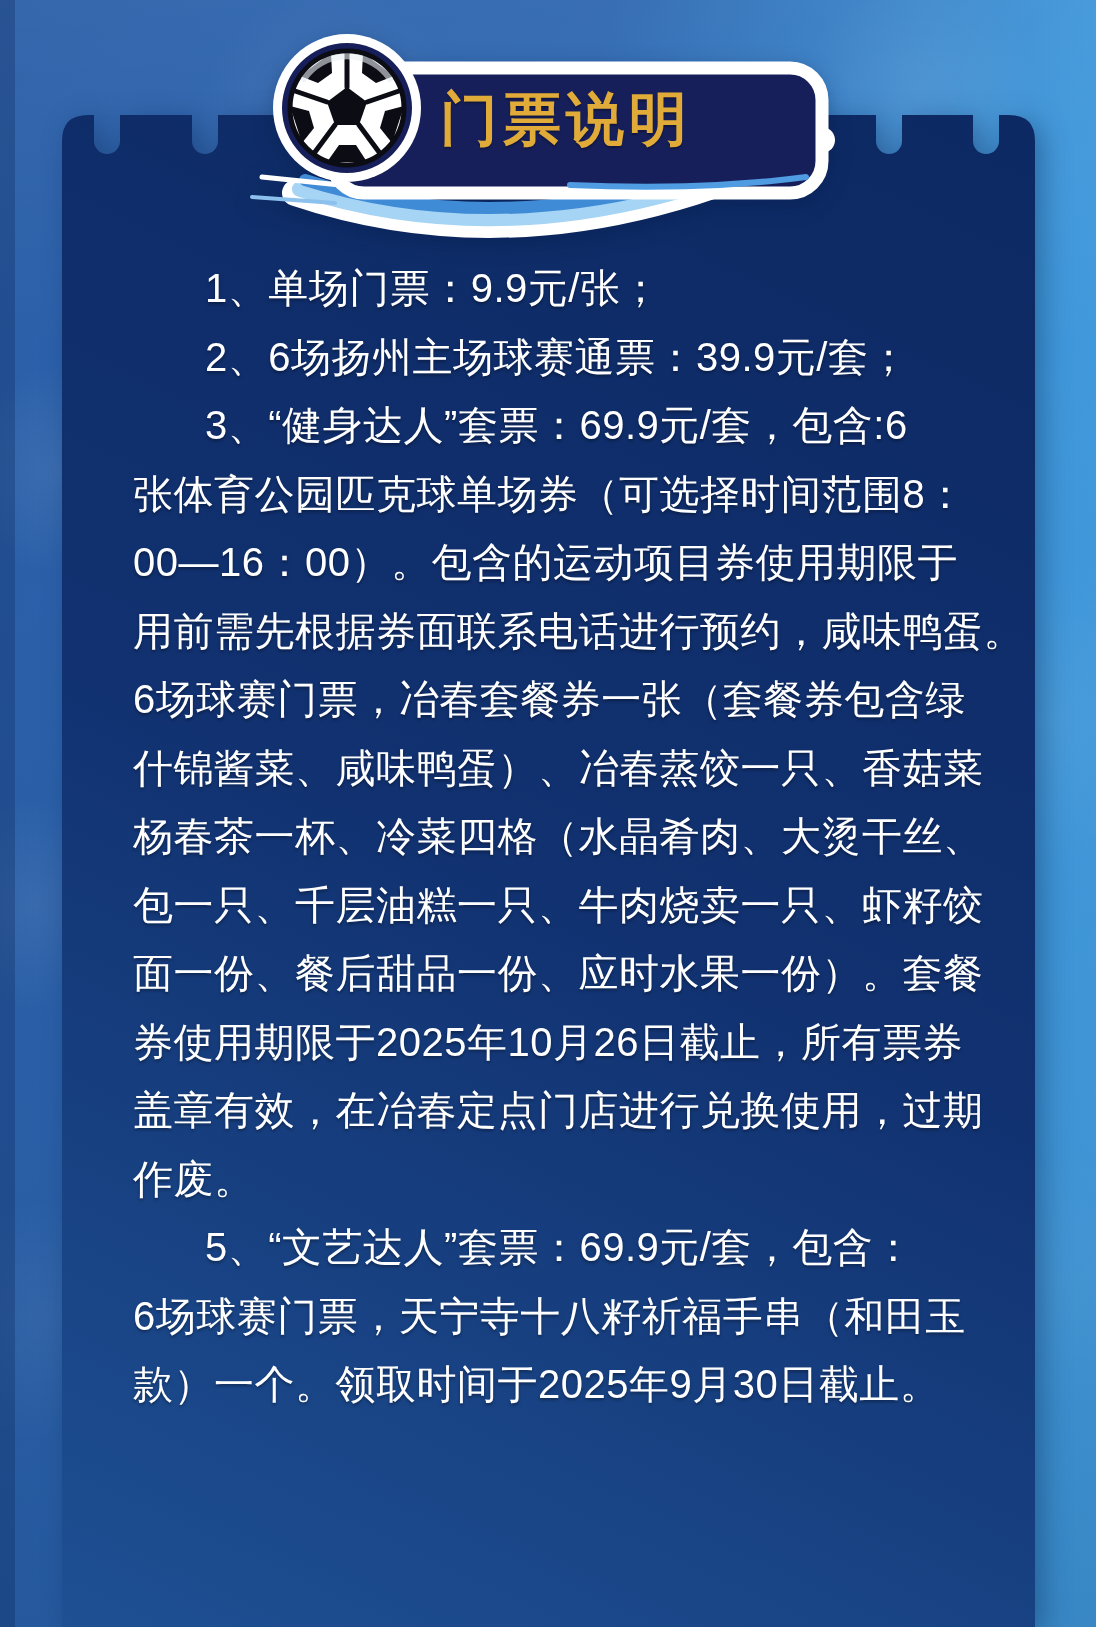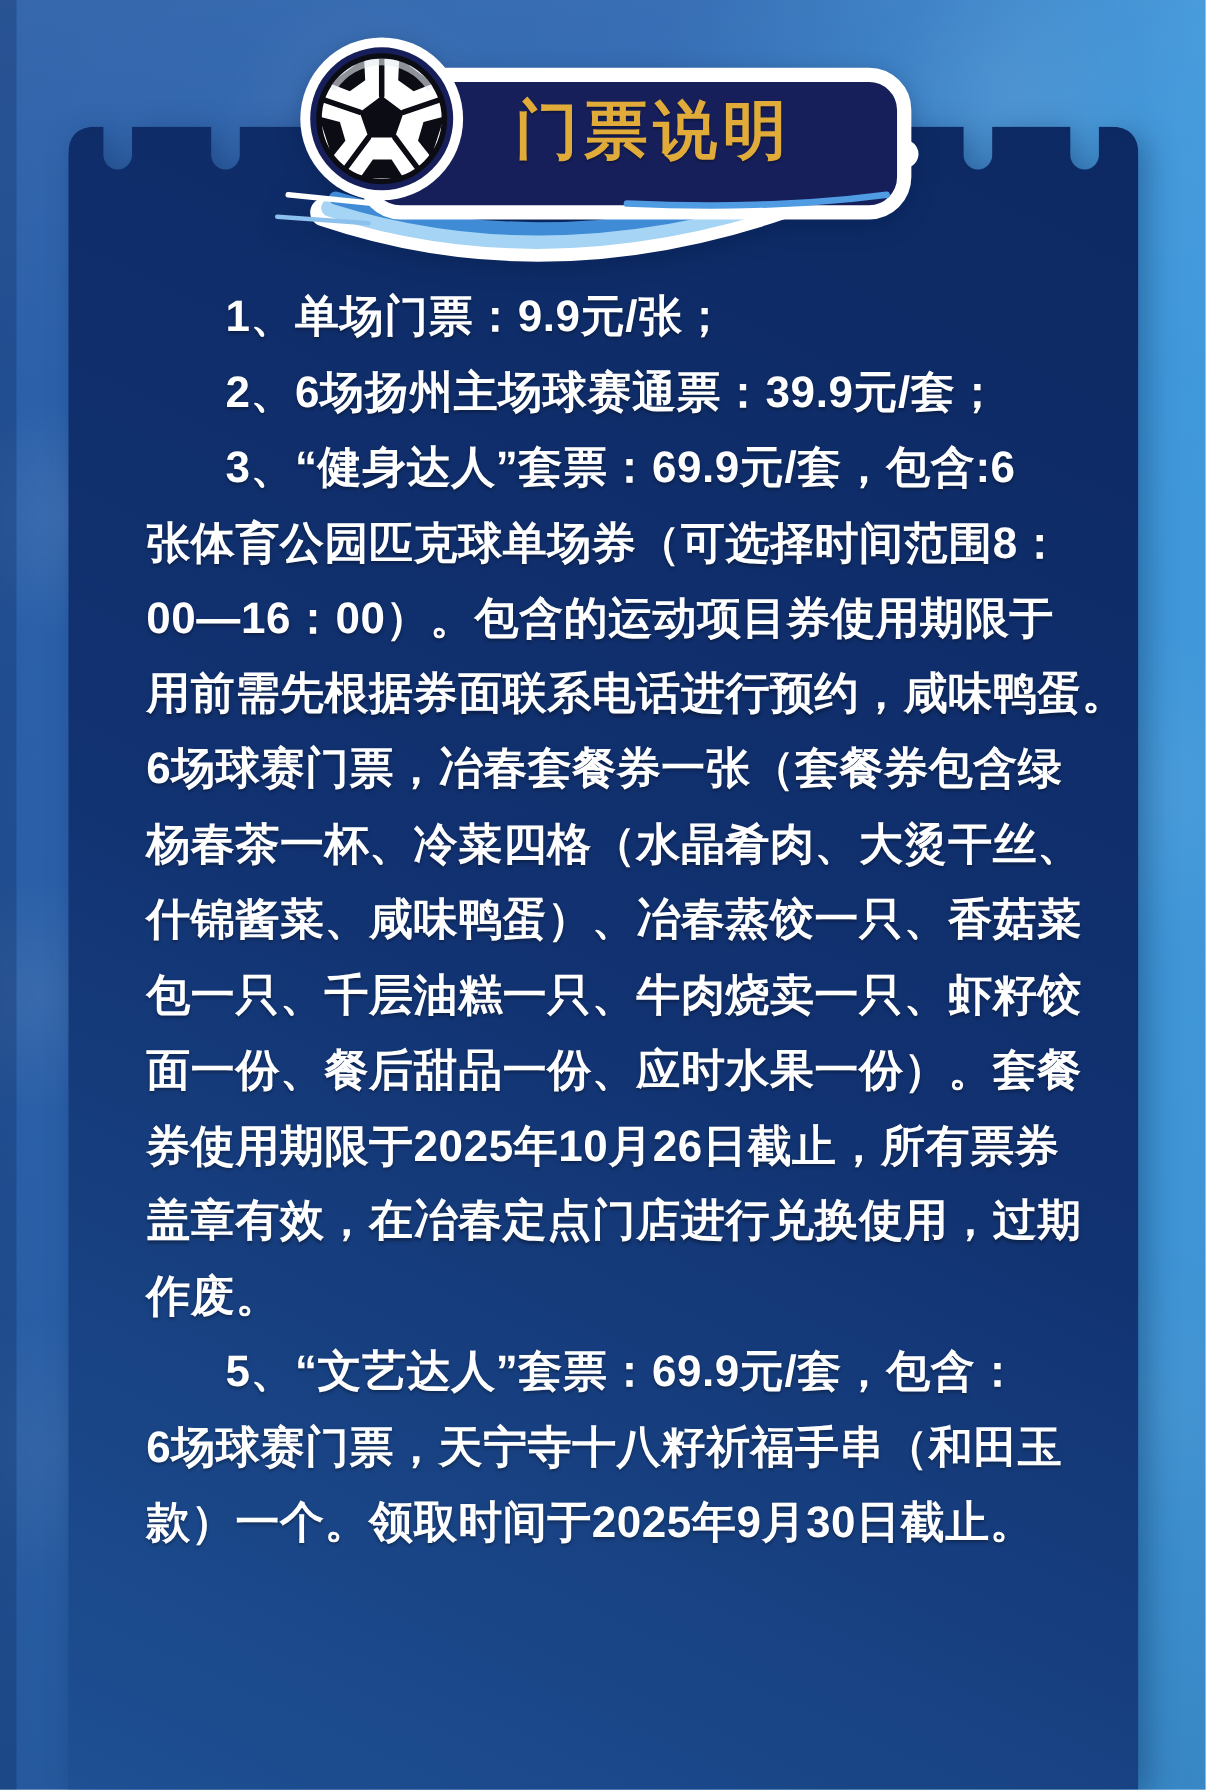--- a/index.html
+++ b/index.html
@@ -32,26 +32,26 @@
   .panel-shadow{position:absolute;left:62px;top:115px;filter:drop-shadow(8px 6px 14px rgba(0,25,70,.35));}
   .panel{
     width:973px;height:1512px;
     background:linear-gradient(205deg, var(--panel_top) 0%, #113170 50%, var(--panel_bottom) 100%);
     clip-path:path('M 0 26 Q 0 0 26 0 L 32 0 L 32 26 A 13 13 0 0 0 58 26 L 58 0 L 130 0 L 130 26 A 13 13 0 0 0 156 26 L 156 0 L 228 0 L 228 26 A 13 13 0 0 0 254 26 L 254 0 L 325 0 L 325 26 A 13 13 0 0 0 351 26 L 351 0 L 423 0 L 423 26 A 13 13 0 0 0 449 26 L 449 0 L 521 0 L 521 26 A 13 13 0 0 0 547 26 L 547 0 L 618 0 L 618 26 A 13 13 0 0 0 644 26 L 644 0 L 716 0 L 716 26 A 13 13 0 0 0 742 26 L 742 0 L 814 0 L 814 26 A 13 13 0 0 0 840 26 L 840 0 L 911 0 L 911 26 A 13 13 0 0 0 937 26 L 937 0 L 947 0 Q 973 0 973 26 L 973 1512 L 0 1512 Z');
   }
   .banner{position:absolute;left:240px;top:25px;width:610px;height:255px;filter:drop-shadow(0 6px 10px rgba(0,20,60,.30));}
   .banner svg{position:absolute;left:0;top:0;}
   .banner-title{
     position:absolute;left:200px;top:62px;width:280px;height:64px;
-    text-align:right;font-size:58px;line-height:64px;font-weight:bold;letter-spacing:5px;
+    text-align:left;font-size:58px;line-height:64px;font-weight:bold;letter-spacing:5px;
     color:var(--title_gold);text-shadow:0 2px 2px rgba(0,0,0,.3);white-space:nowrap;
   }
   .content{position:absolute;left:133px;top:254px;width:905px;}
   .line{
-    height:68.5px;line-height:68.5px;font-size:40px;font-weight:bold;color:var(--text_white);
+    height:68.5px;line-height:68.5px;font-size:40px;font-weight:normal;color:var(--text_white);
     white-space:nowrap;text-shadow:0 2px 3px rgba(0,0,0,.35);letter-spacing:.5px;
   }
   .line.indent{padding-left:72px;}
 </style>
 </head>
 <body>
 
 <div class="bg-pattern"></div>
 <div class="bg-shade"></div>
 <div class="left-strip"></div>
@@ -99,22 +99,22 @@
 </div>
 
 <div class="content">
     <div class="line indent">1、单场门票：9.9元/张；</div>
     <div class="line indent">2、6场扬州主场球赛通票：39.9元/套；</div>
     <div class="line indent">3、“健身达人”套票：69.9元/套，包含:6</div>
     <div class="line">张体育公园匹克球单场券（可选择时间范围8：</div>
     <div class="line">00—16：00）。包含的运动项目券使用期限于</div>
     <div class="line">用前需先根据券面联系电话进行预约，咸味鸭蛋。</div>
     <div class="line">6场球赛门票，冶春套餐券一张（套餐券包含绿</div>
+    <div class="line">什锦酱菜、咸味鸭蛋）、冶春蒸饺一只、香菇菜</div>
     <div class="line">杨春茶一杯、冷菜四格（水晶肴肉、大烫干丝、</div>
-    <div class="line">什锦酱菜、咸味鸭蛋）、冶春蒸饺一只、香菇菜</div>
     <div class="line">包一只、千层油糕一只、牛肉烧卖一只、虾籽饺</div>
     <div class="line">面一份、餐后甜品一份、应时水果一份）。套餐</div>
     <div class="line">券使用期限于2025年10月26日截止，所有票券</div>
     <div class="line">盖章有效，在冶春定点门店进行兑换使用，过期</div>
     <div class="line">作废。</div>
     <div class="line indent">5、“文艺达人”套票：69.9元/套，包含：</div>
     <div class="line">6场球赛门票，天宁寺十八籽祈福手串（和田玉</div>
     <div class="line">款）一个。领取时间于2025年9月30日截止。</div>
   </div>
 

